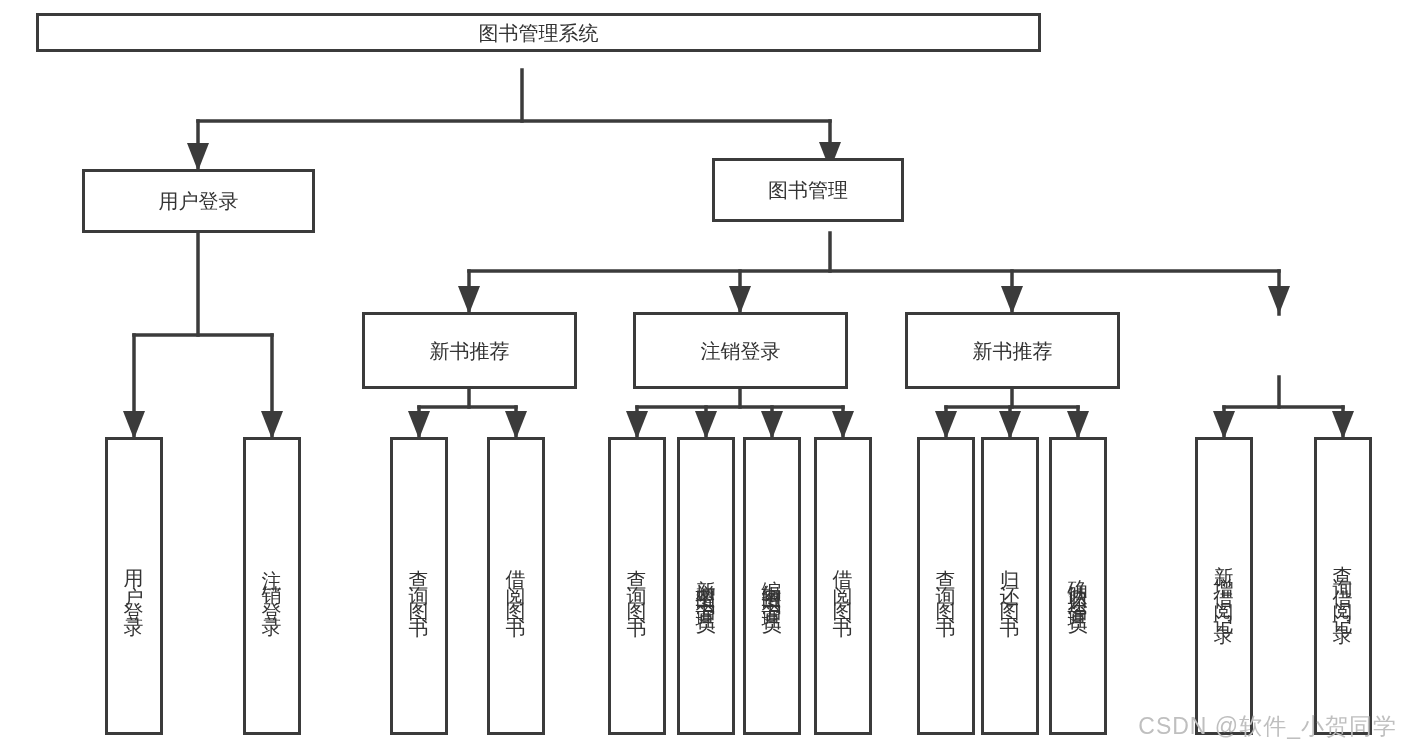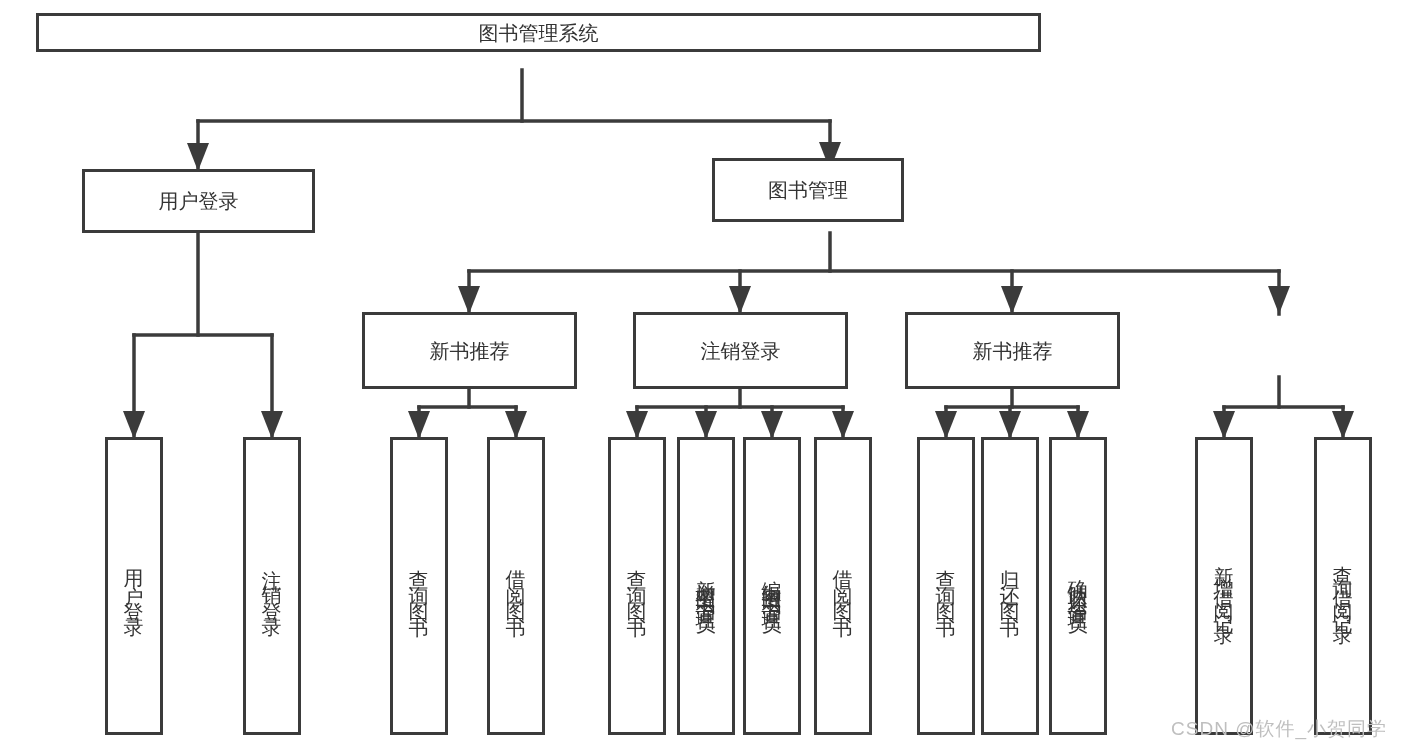--- a/index.html
+++ b/index.html
@@ -16,22 +16,22 @@
     display:flex;align-items:center;justify-content:center;
     font-size:20px;line-height:1;color:var(--text,#333333);
   }
   .n3{width:215px;height:77px;top:312px;}
   .leaf{width:58px;height:298px;top:437px;}
   .vtext{writing-mode:vertical-rl;text-orientation:mixed;}
   .sp4 .vtext{letter-spacing:16px;}
   .sp6 .vtext{letter-spacing:12px;}
   .sp9 .vtext{letter-spacing:5px;}
   .watermark{
-    position:absolute;right:18px;bottom:5px;z-index:5;
-    font-size:19px;letter-spacing:1px;color:var(--wm,#bfbfbf);
+    position:absolute;right:8px;bottom:5px;z-index:5;
+    font-size:23px;letter-spacing:1px;color:var(--wm,#bfbfbf);
   }
 </style>
 </head>
 <body>
 
 <div class="canvas">
 
   <svg class="connectors" width="1405" height="747" viewBox="0 0 1405 747" xmlns="http://www.w3.org/2000/svg">
     <defs>
       <marker id="arrow" markerUnits="userSpaceOnUse" markerWidth="30" markerHeight="22" refX="28" refY="11" orient="auto">

